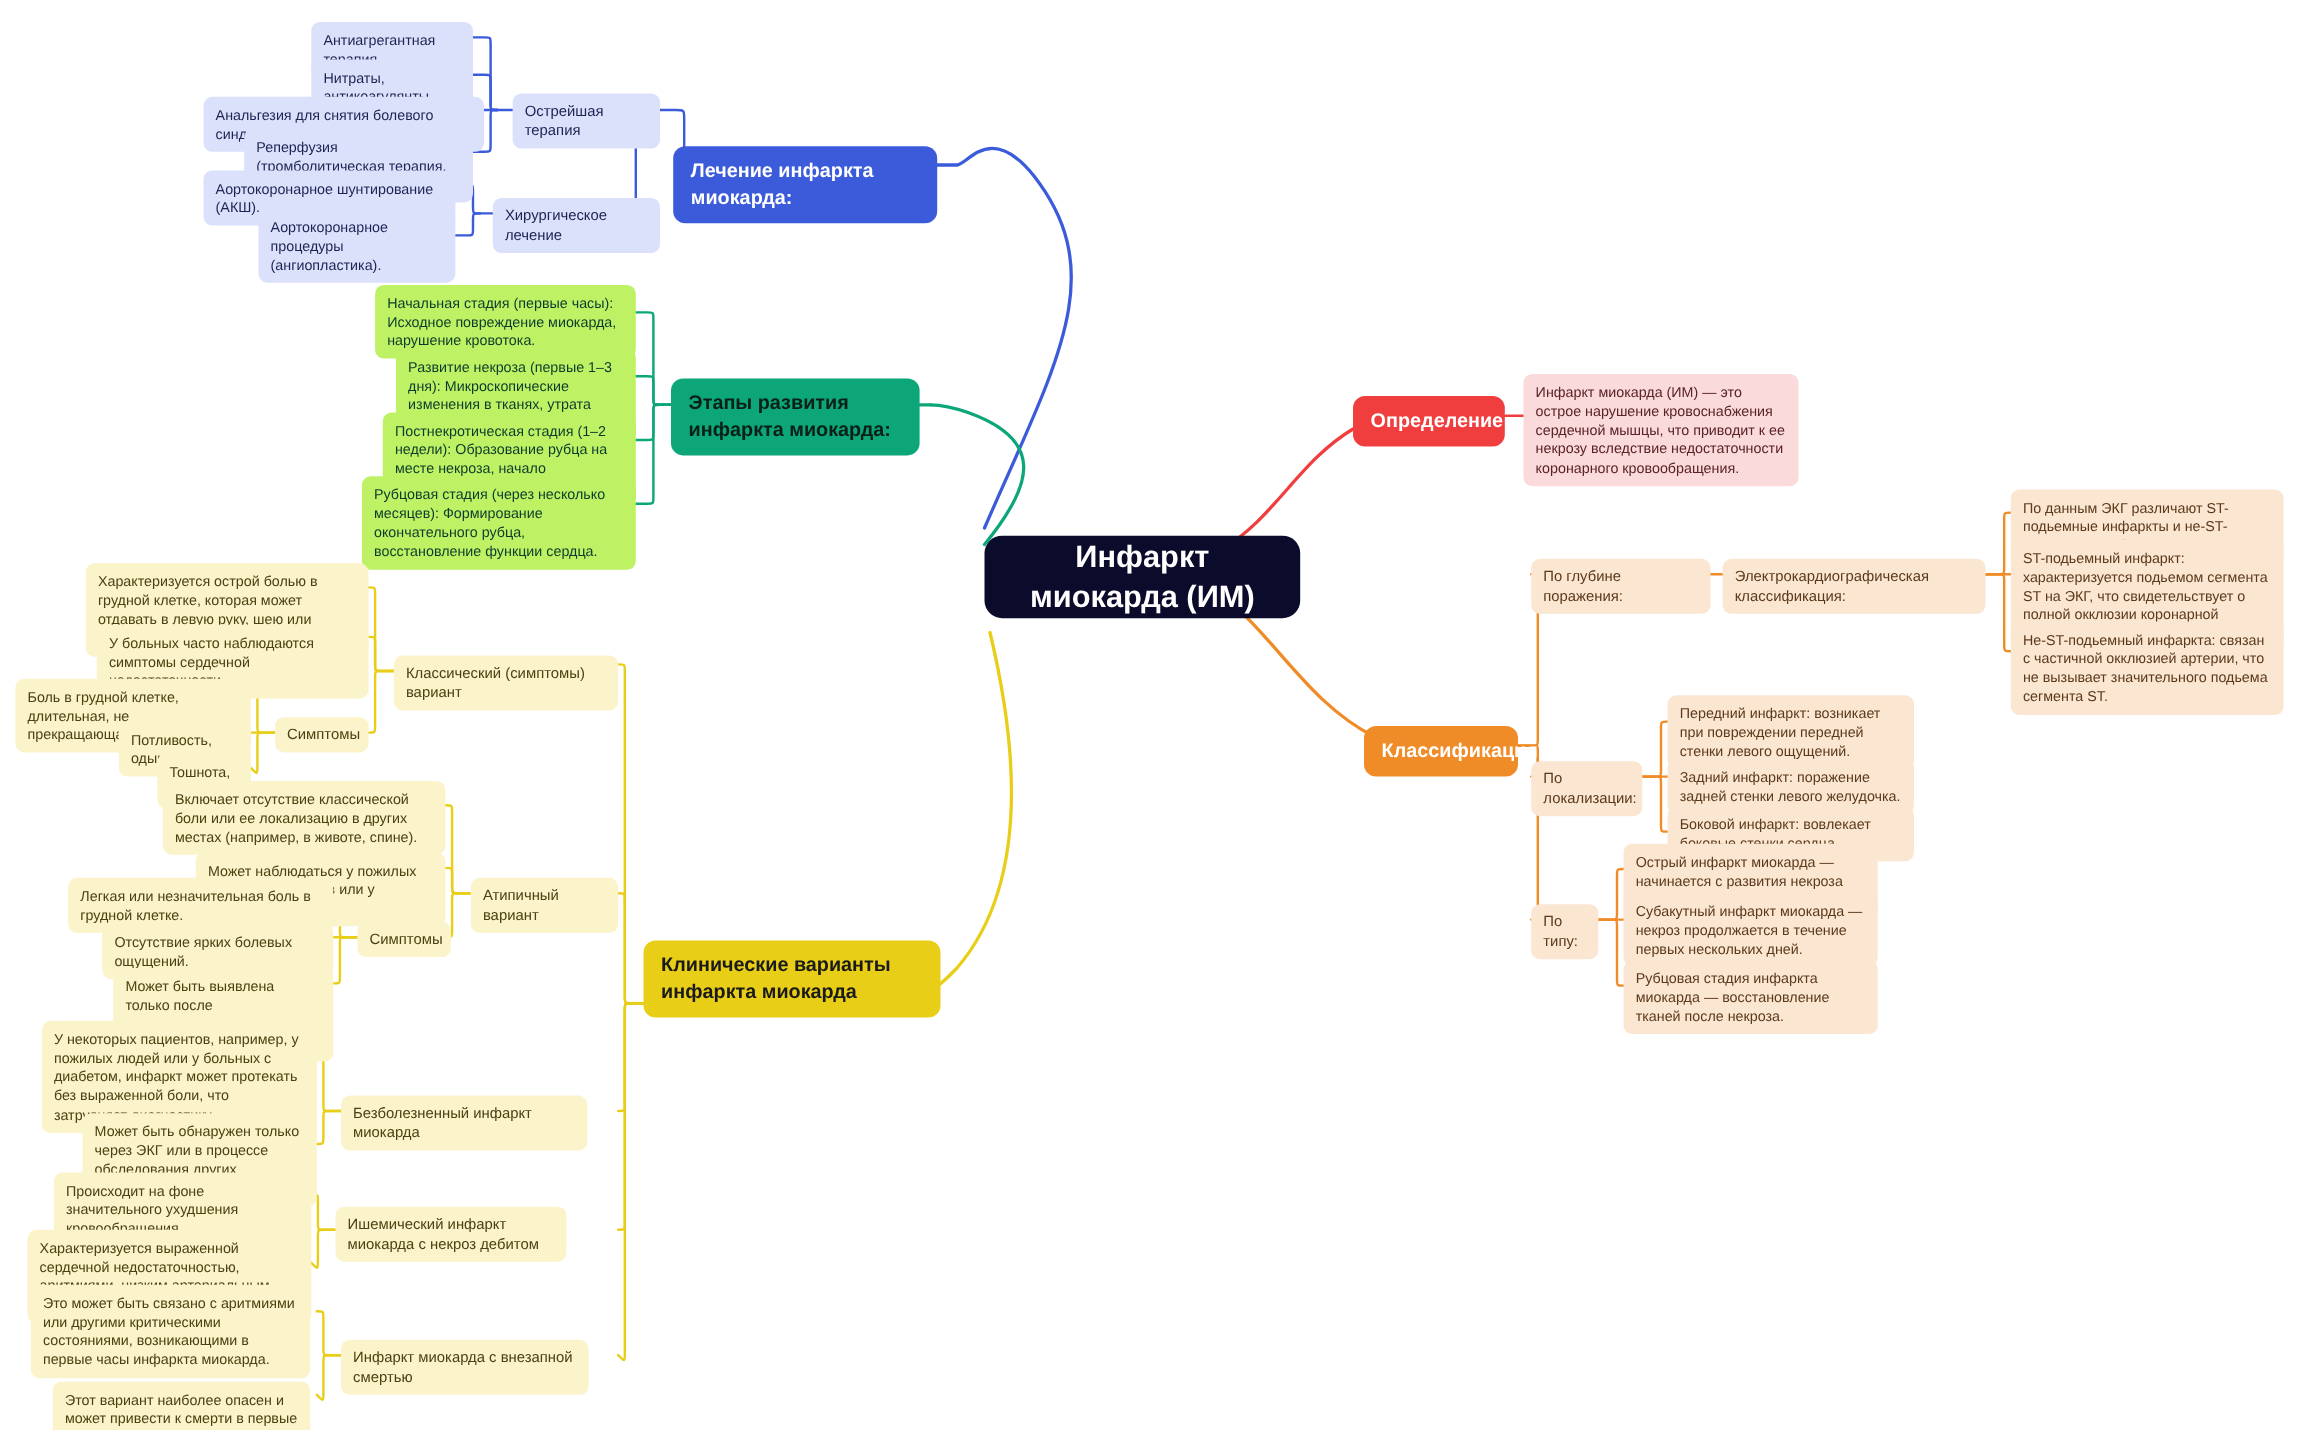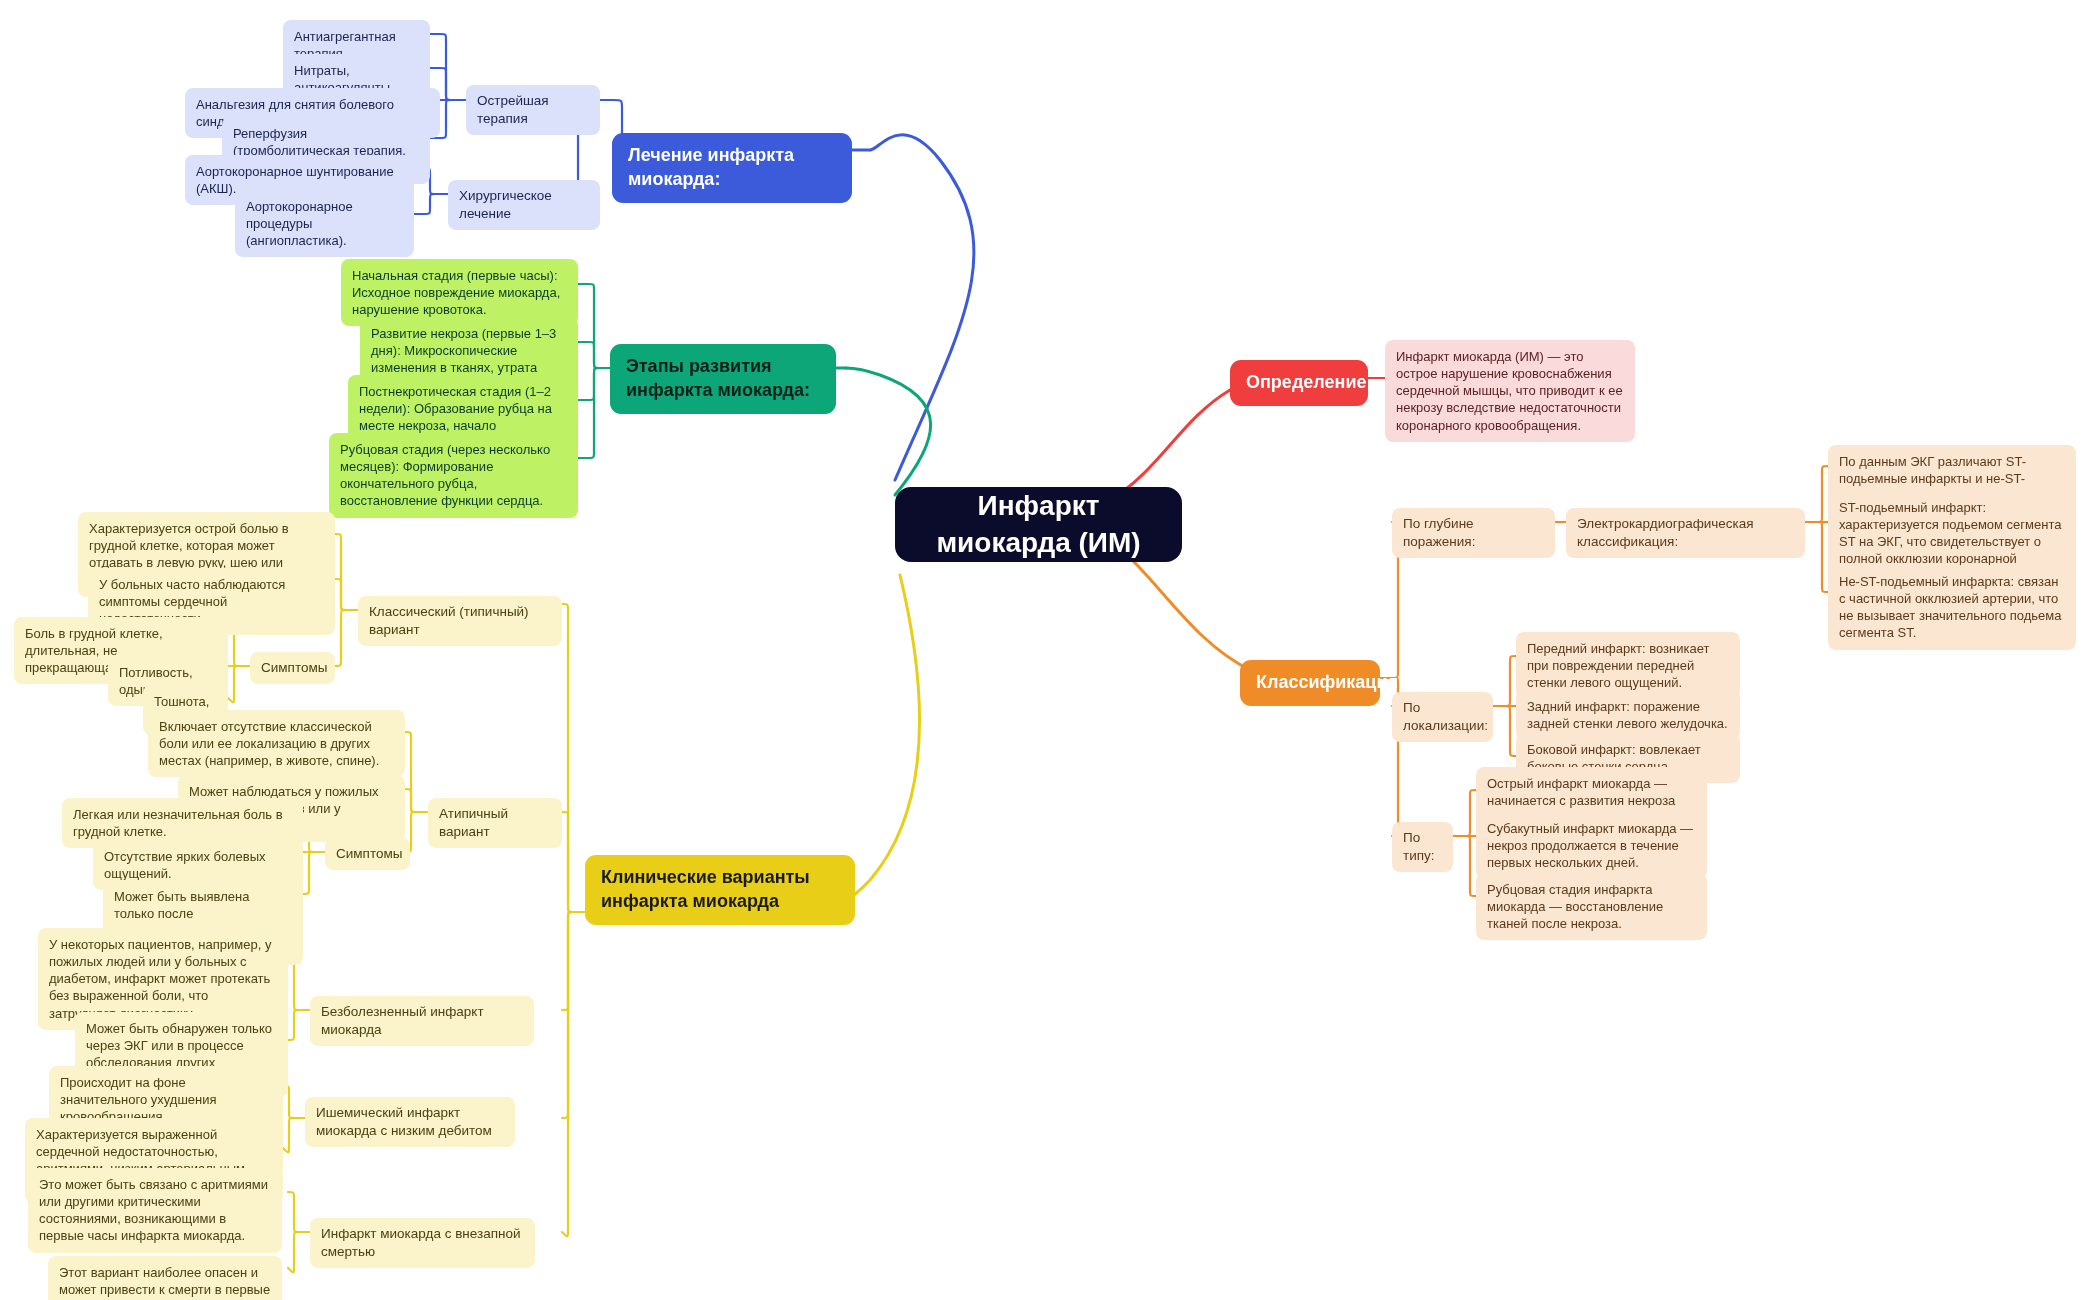--- a/index.html
+++ b/index.html
@@ -230,21 +230,21 @@
   </div>
   <div class="node leaf orange-bg" style="left:1476px;top:873px;width:231px;">
     <span>Рубцовая стадия инфаркта миокарда — восстановление тканей после некроза.</span>
   </div>
 
   <div class="node topic yellow" style="left:585px;top:855px;width:270px;">
     <span>Клинические варианты инфаркта миокарда</span>
   </div>
 
   <div class="node chip yellow-bg" style="left:358px;top:596px;width:204px;">
-    <span>Классический (типичный) вариант</span>
+    <span>Классический (симптомы) вариант</span>
   </div>
   <div class="node leaf yellow-bg" style="left:78px;top:512px;width:257px;">
     <span>Характеризуется острой болью в грудной клетке, которая может отдавать в левую руку, шею или челюсть.</span>
   </div>
   <div class="node leaf yellow-bg" style="left:88px;top:568px;width:247px;">
     <span>У больных часто наблюдаются симптомы сердечной недостаточности.</span>
   </div>
   <div class="node chip yellow-bg" style="left:250px;top:652px;width:85px;">
     <span>Симптомы</span>
   </div>
@@ -284,21 +284,21 @@
     <span>Безболезненный инфаркт миокарда</span>
   </div>
   <div class="node leaf yellow-bg" style="left:38px;top:928px;width:250px;">
     <span>У некоторых пациентов, например, у пожилых людей или у больных с диабетом, инфаркт может протекать без выраженной боли, что затрудняет диагностику.</span>
   </div>
   <div class="node leaf yellow-bg" style="left:75px;top:1012px;width:213px;">
     <span>Может быть обнаружен только через ЭКГ или в процессе обследования других заболеваний.</span>
   </div>
 
   <div class="node chip yellow-bg" style="left:305px;top:1097px;width:210px;">
-    <span>Ишемический инфаркт миокарда с низким дебитом</span>
+    <span>Ишемический инфаркт миокарда с некроз дебитом</span>
   </div>
   <div class="node leaf yellow-bg" style="left:49px;top:1066px;width:234px;">
     <span>Происходит на фоне значительного ухудшения кровообращения.</span>
   </div>
   <div class="node leaf yellow-bg" style="left:25px;top:1118px;width:258px;">
     <span>Характеризуется выраженной сердечной недостаточностью, аритмиями, низким артериальным давлением.</span>
   </div>
 
   <div class="node chip yellow-bg" style="left:310px;top:1218px;width:225px;">
     <span>Инфаркт миокарда с внезапной смертью</span>

